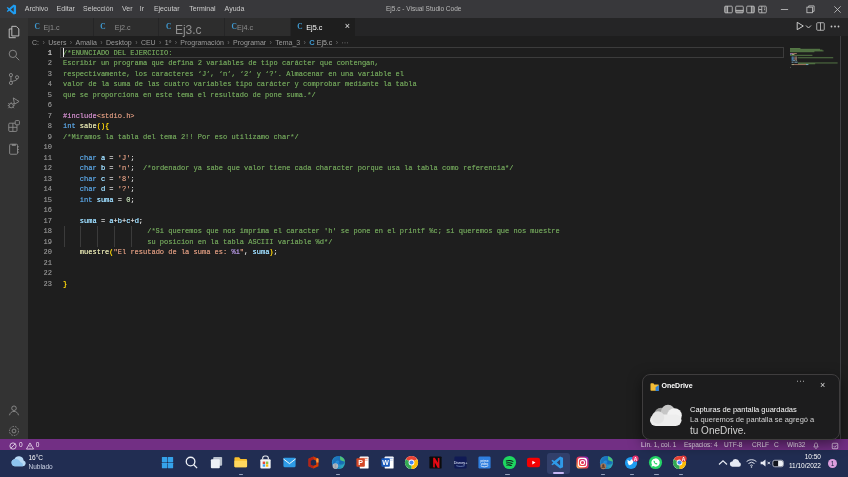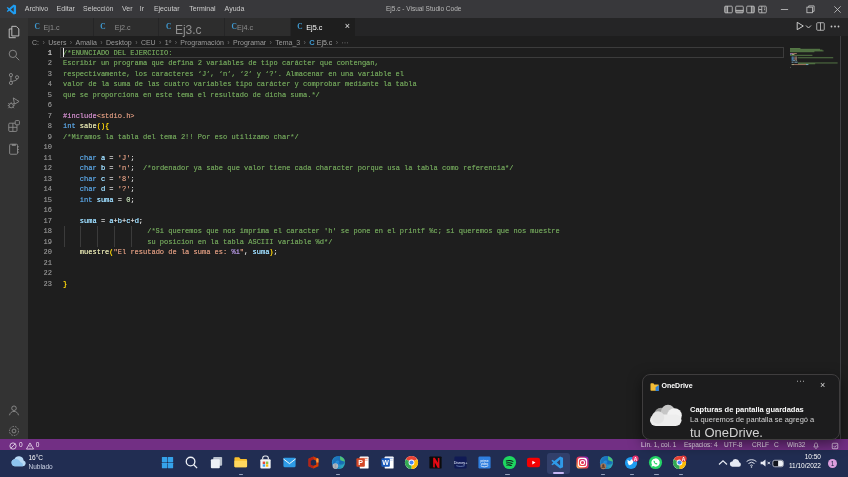--- a/index.html
+++ b/index.html
@@ -163,21 +163,21 @@
 19
 20
 21
 22
 23</pre>
 
 <pre class="abs" style="left:63px;top:47.5px;color:#d4d4d4"><i class="c">/*ENUNCIADO DEL EJERCICIO:</i>
 <i class="c">Escribir un programa que defina 2 variables de tipo carácter que contengan,</i>
 <i class="c">respectivamente, los caracteres ‘J’, ‘n’, ‘2’ y ‘?’. Almacenar en una variable el</i>
 <i class="c">valor de la suma de las cuatro variables tipo carácter y comprobar mediante la tabla</i>
-<i class="c">que se proporciona en este tema el resultado de dicha suma.*/</i>
+<i class="c">que se proporciona en este tema el resultado de pone suma.*/</i>
 
 <i class="p">#include</i><i class="s">&lt;stdio.h&gt;</i>
 <i class="k">int</i> <i class="f">sabe</i><i class="b">(){</i>
 <i class="c">/*Miramos la tabla del tema 2!! Por eso utilizamo char*/</i>
 
     <i class="k">char</i> <i class="v">a</i> = <i class="s">'J'</i>;
     <i class="k">char</i> <i class="v">b</i> = <i class="s">'n'</i>;  <i class="c">/*ordenador ya sabe que valor tiene cada character porque usa la tabla como referencia*/</i>
     <i class="k">char</i> <i class="v">c</i> = <i class="s">'8'</i>;
     <i class="k">char</i> <i class="v">d</i> = <i class="s">'?'</i>;
     <i class="k">int</i> <i class="v">suma</i> = <i class="n">0</i>;
@@ -457,15 +457,15 @@
   <div class="abs" style="left:18.5px;top:6.5px;font-size:7px;font-weight:bold;color:#fff">OneDrive</div>
   <div class="abs" style="left:153px;top:1px;font-size:9px;color:#b5b5b5;letter-spacing:0.6px">⋯</div>
   <div class="abs" style="left:177px;top:4.5px;font-size:9px;color:#d9d9d9">×</div>
   <svg class="abs" style="left:5px;top:27px" width="35" height="26" viewBox="0 0 35 26">
     <circle cx="13" cy="12.5" r="6.8" fill="#9b9b9b"></circle>
     <circle cx="20" cy="10" r="7.2" fill="#c6c6c6"></circle>
     <circle cx="26.5" cy="13.5" r="7.3" fill="#f2f2f2"></circle>
     <rect x="2" y="12.5" width="31.5" height="11.5" rx="5.75" fill="#ededed"></rect>
     <circle cx="10" cy="15.5" r="6.2" fill="#e4e4e4"></circle>
   </svg>
-  <div class="abs" style="left:47px;top:29.5px;font-size:7.5px;font-weight:bold;color:#fafafa">Capturas de pantalla guardadas</div>
+  <div class="abs" style="left:47px;top:29.5px;font-size:7.5px;font-weight:normal;color:#fafafa">Capturas de pantalla guardadas</div>
   <div class="abs" style="left:47px;top:40px;font-size:7.5px;color:#d2d2d2">La queremos de pantalla se agregó a</div>
-  <div class="abs" style="left:47px;top:50px;font-size:13px;color:#d2d2d2">tu OneDrive.</div>
+  <div class="abs" style="left:47px;top:50px;font-size:10px;color:#d2d2d2">tu OneDrive.</div>
 </div>
 </body></html>

